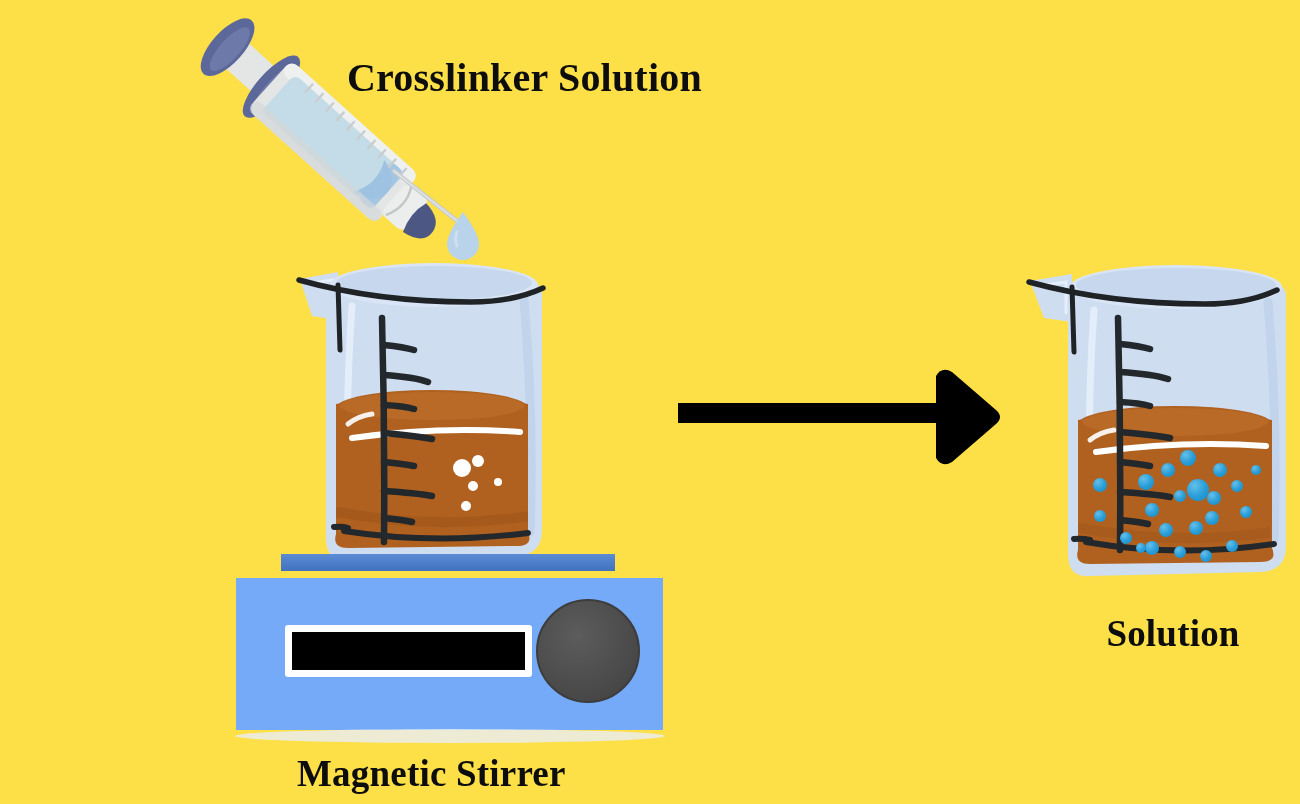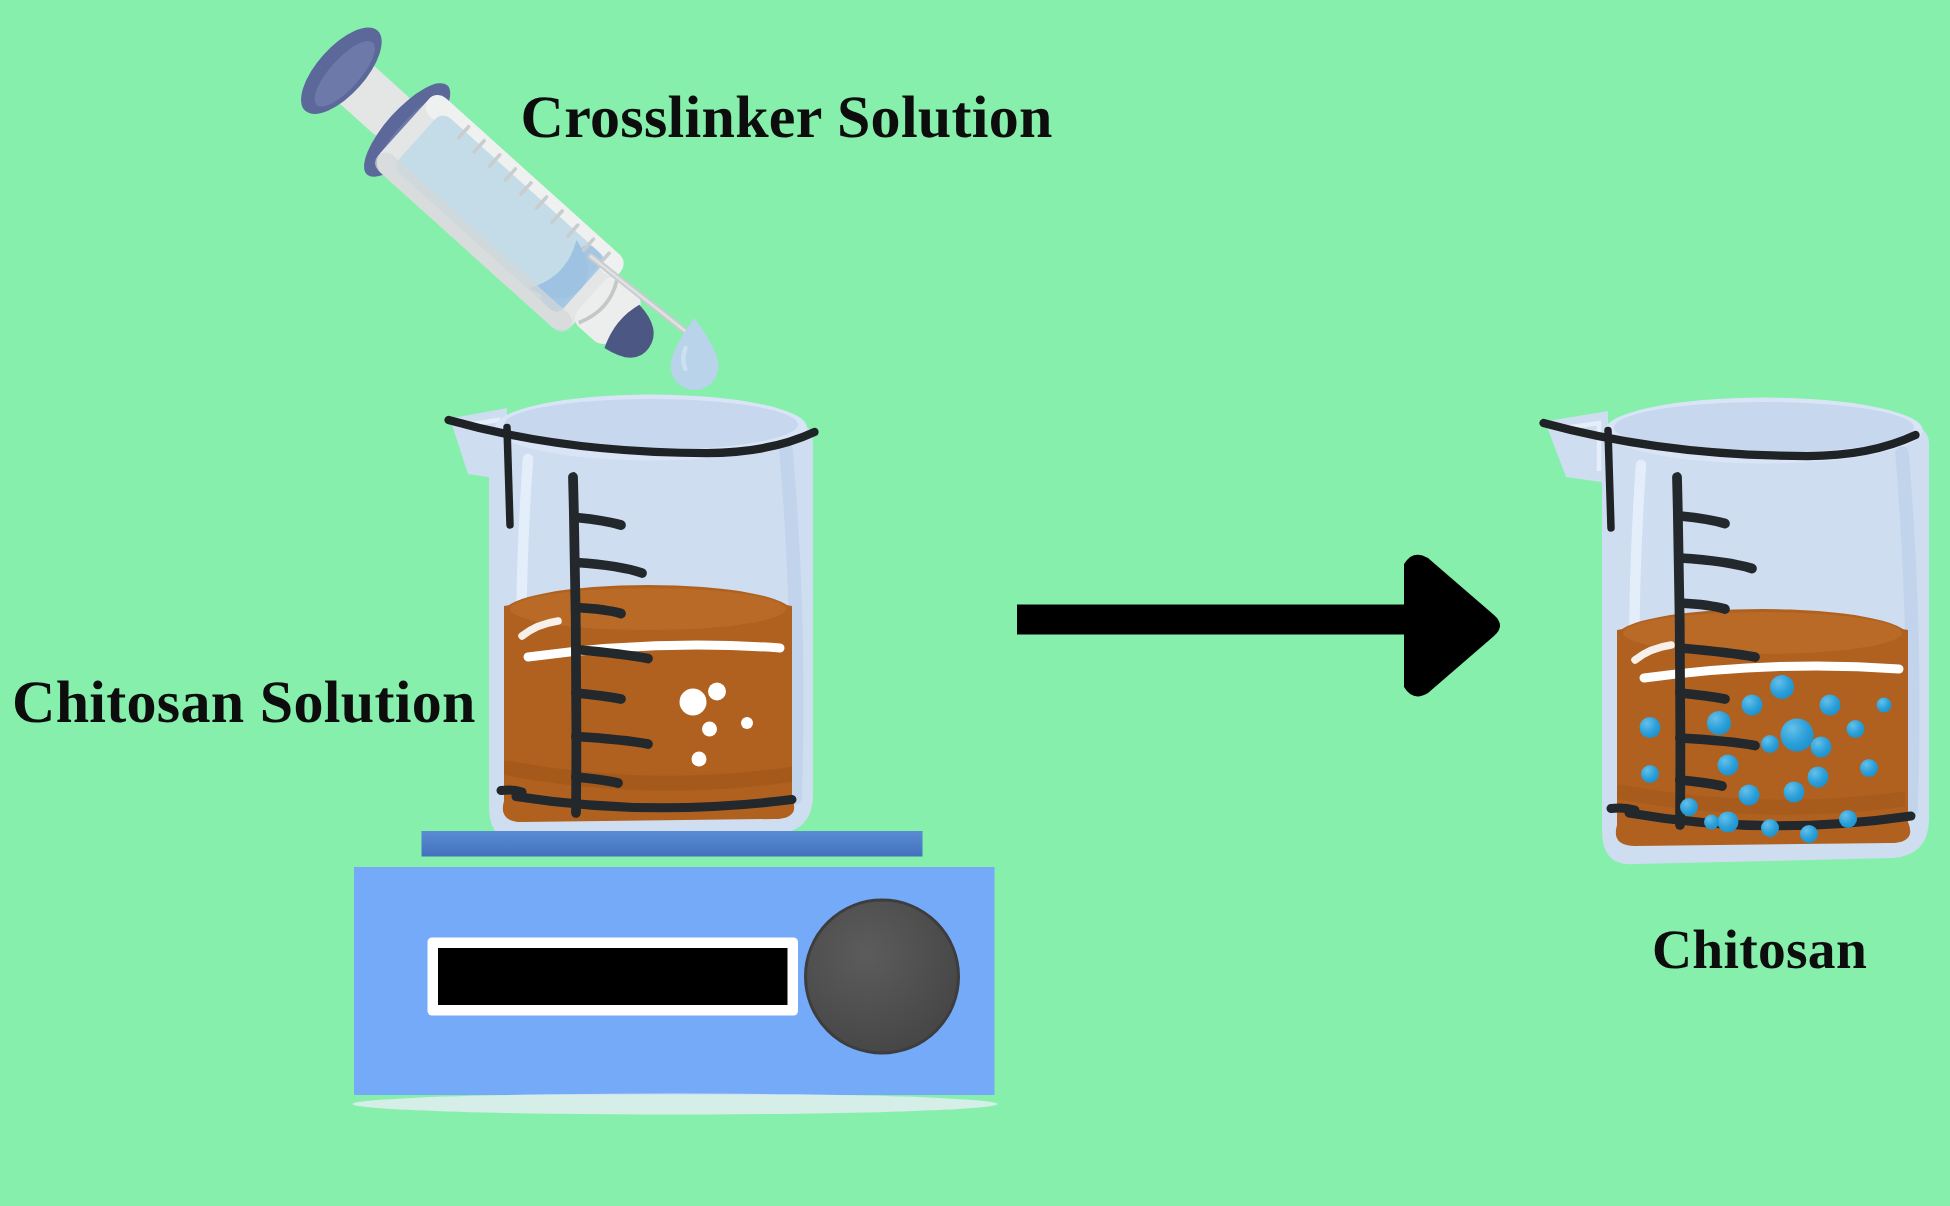--- a/index.html
+++ b/index.html
@@ -8,21 +8,21 @@
     padding: 0;
     background: #ffffff;
   }
   body {
     font-family: "Liberation Serif", serif;
   }
   #canvas {
     position: relative;
     width: 1300px;
     height: 804px;
-    background: #86efac;
+    background: #fde047;
     overflow: hidden;
   }
   .label {
     position: absolute;
     font-family: "Liberation Serif", serif;
     font-weight: bold;
     color: #0d0d0d;
     white-space: nowrap;
     letter-spacing: 0.2px;
     line-height: 1.18;
@@ -269,20 +269,20 @@
         <circle cx="1166" cy="530" r="7" fill="url(#npGrad)"></circle>
         <circle cx="1126" cy="538" r="6" fill="url(#npGrad)"></circle>
         <circle cx="1246" cy="512" r="6" fill="url(#npGrad)"></circle>
         <circle cx="1256" cy="470" r="5" fill="url(#npGrad)"></circle>
       </g>
     </g>
   </svg>
 
   <div class="label" id="label-crosslinker">Crosslinker Solution</div>
 
-  <div class="label" id="label-chitosan-solution">Chitosan Solution</div>
-
+
+  <div class="label" id="label-magnetic-stirrer">Magnetic Stirrer</div>
 
   <div class="label" id="label-nanoparticles">
-    <span>Chitosan</span><br>
+    <span>Solution</span><br>
   </div>
 
 </div>
 
 </body></html>

